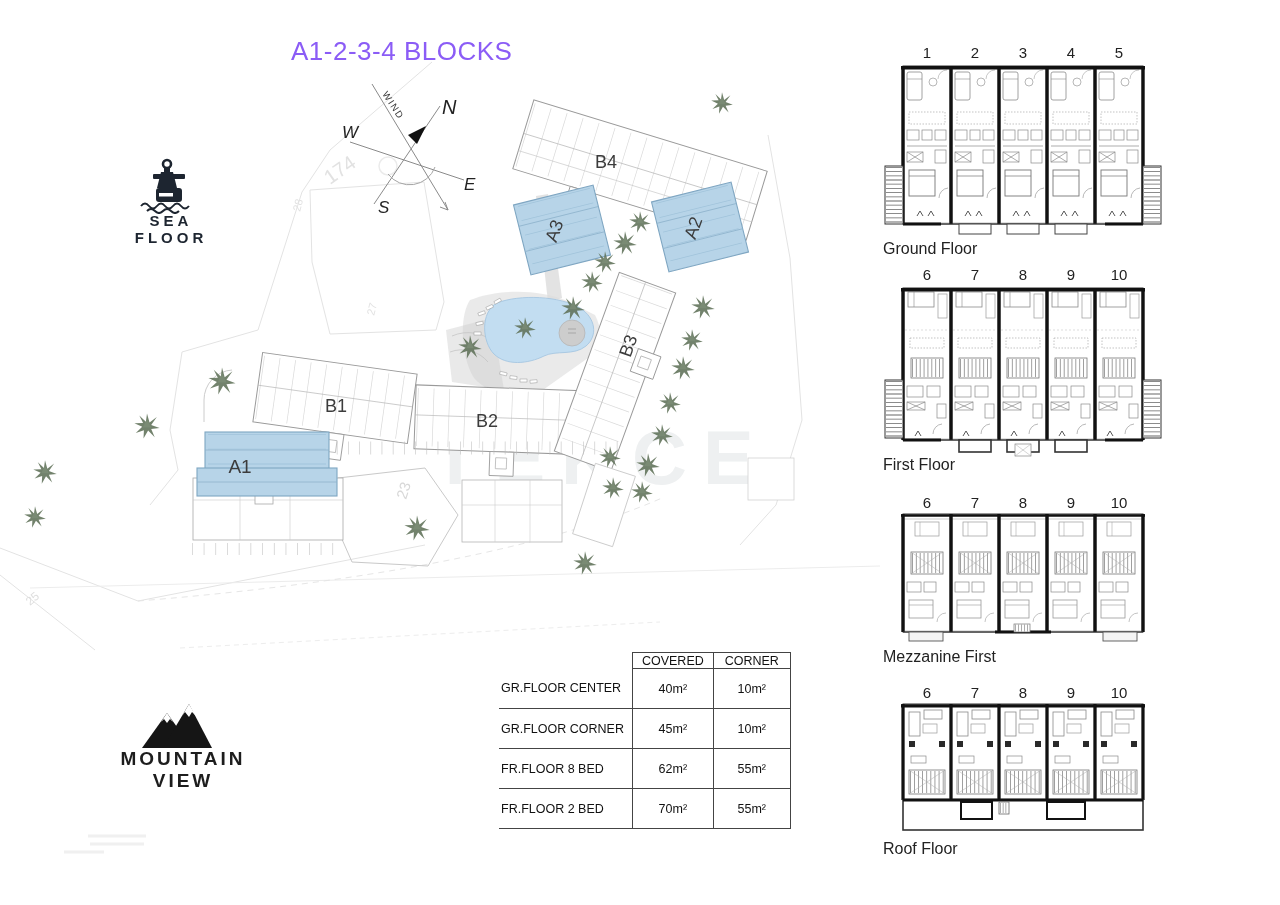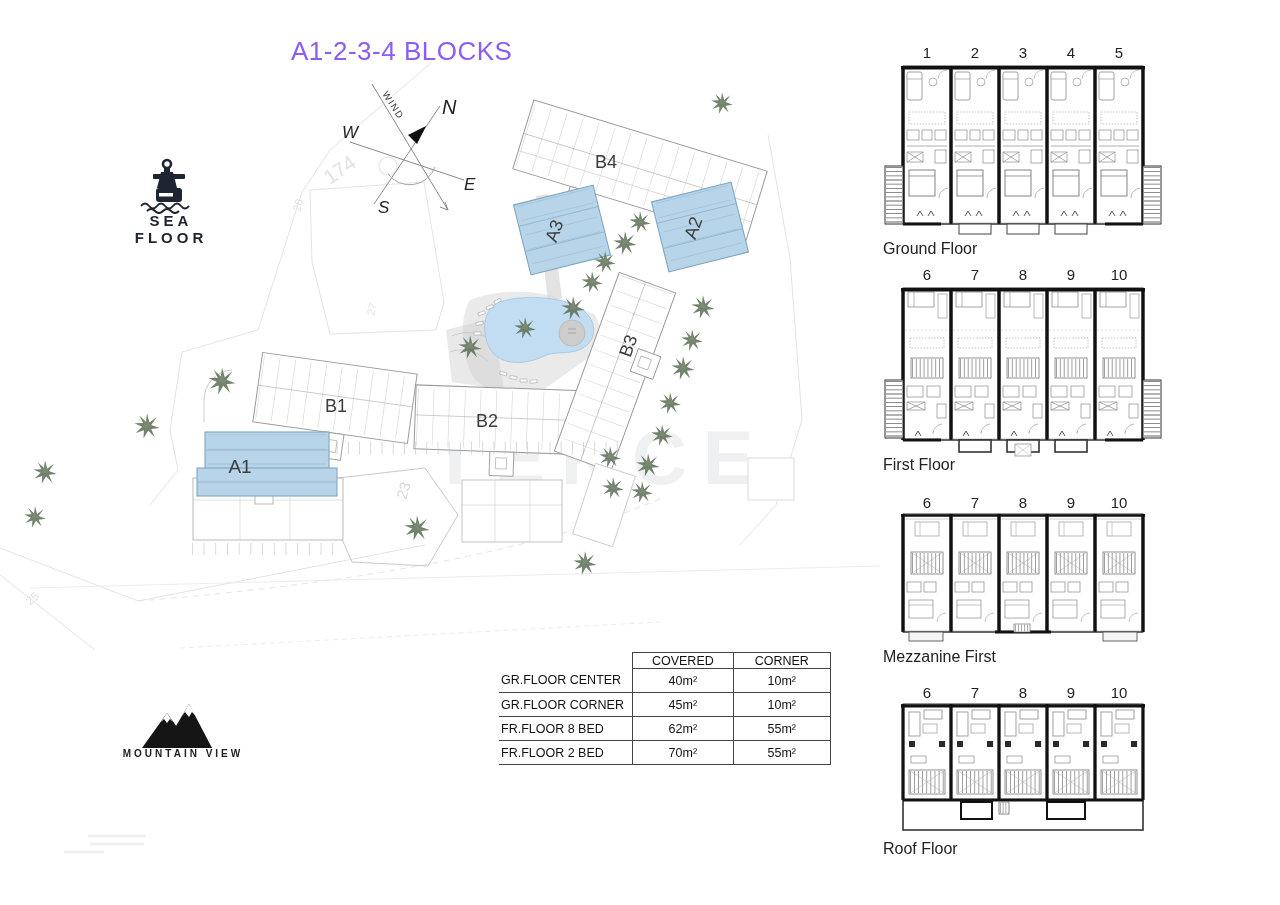--- a/index.html
+++ b/index.html
@@ -7,27 +7,27 @@
        font-family:"Liberation Sans",sans-serif;color:#1a1a1a;}
   .abs{position:absolute;}
   #title{left:291px;top:36px;font-size:26px;letter-spacing:0.5px;color:#8b5cf6;}
   #watermark{left:432px;top:414px;font-size:76px;font-weight:bold;letter-spacing:16px;
              color:#eef0f1;z-index:0;user-select:none;}
   #site-svg{left:0;top:0;z-index:1;}
   .planwrap{z-index:2;}
   .caption{width:280px;text-align:left;font-size:16px;color:#222;z-index:2;}
   #sea-view-text{left:110px;top:212px;width:122px;text-align:center;font-size:15px;
                  font-weight:bold;letter-spacing:4px;color:#1d2530;}
-  #mountain-view-text{left:100px;top:748px;width:166px;text-align:center;font-size:10px;
+  #mountain-view-text{left:100px;top:748px;width:166px;text-align:center;font-size:19px;
                  font-weight:bold;letter-spacing:3px;color:#1d1d1d;}
   .area-table{position:absolute;left:499px;top:652px;border-collapse:collapse;
               font-size:12.5px;color:#111;z-index:2;}
   .area-table th{border:1px solid #444;font-weight:normal;width:58px;height:15px;
-                 text-align:center;padding:0 19px;}
-  .area-table td.val{border:1px solid #444;width:58px;height:15px;text-align:center;padding:4px 3px;margin-left:41px;}
+                 text-align:center;padding:0 9px;}
+  .area-table td.val{border:1px solid #444;width:58px;height:15px;text-align:center;padding:12px 3px;margin-left:41px;}
   .area-table td.lbl{border:0;border-bottom:1px solid #444;padding:0 8px 0 2px;height:15px;white-space:nowrap;}
   .area-table td.lbl0{border:0;padding:0 8px 0 2px;}
   svg text{font-family:"Liberation Sans",sans-serif;}
   .serif-it{font-family:"Liberation Serif",serif;font-style:italic;}
 </style>
 </head>
 <body>
 
 <svg width="0" height="0" style="position:absolute" aria-hidden="true">
   <defs>

